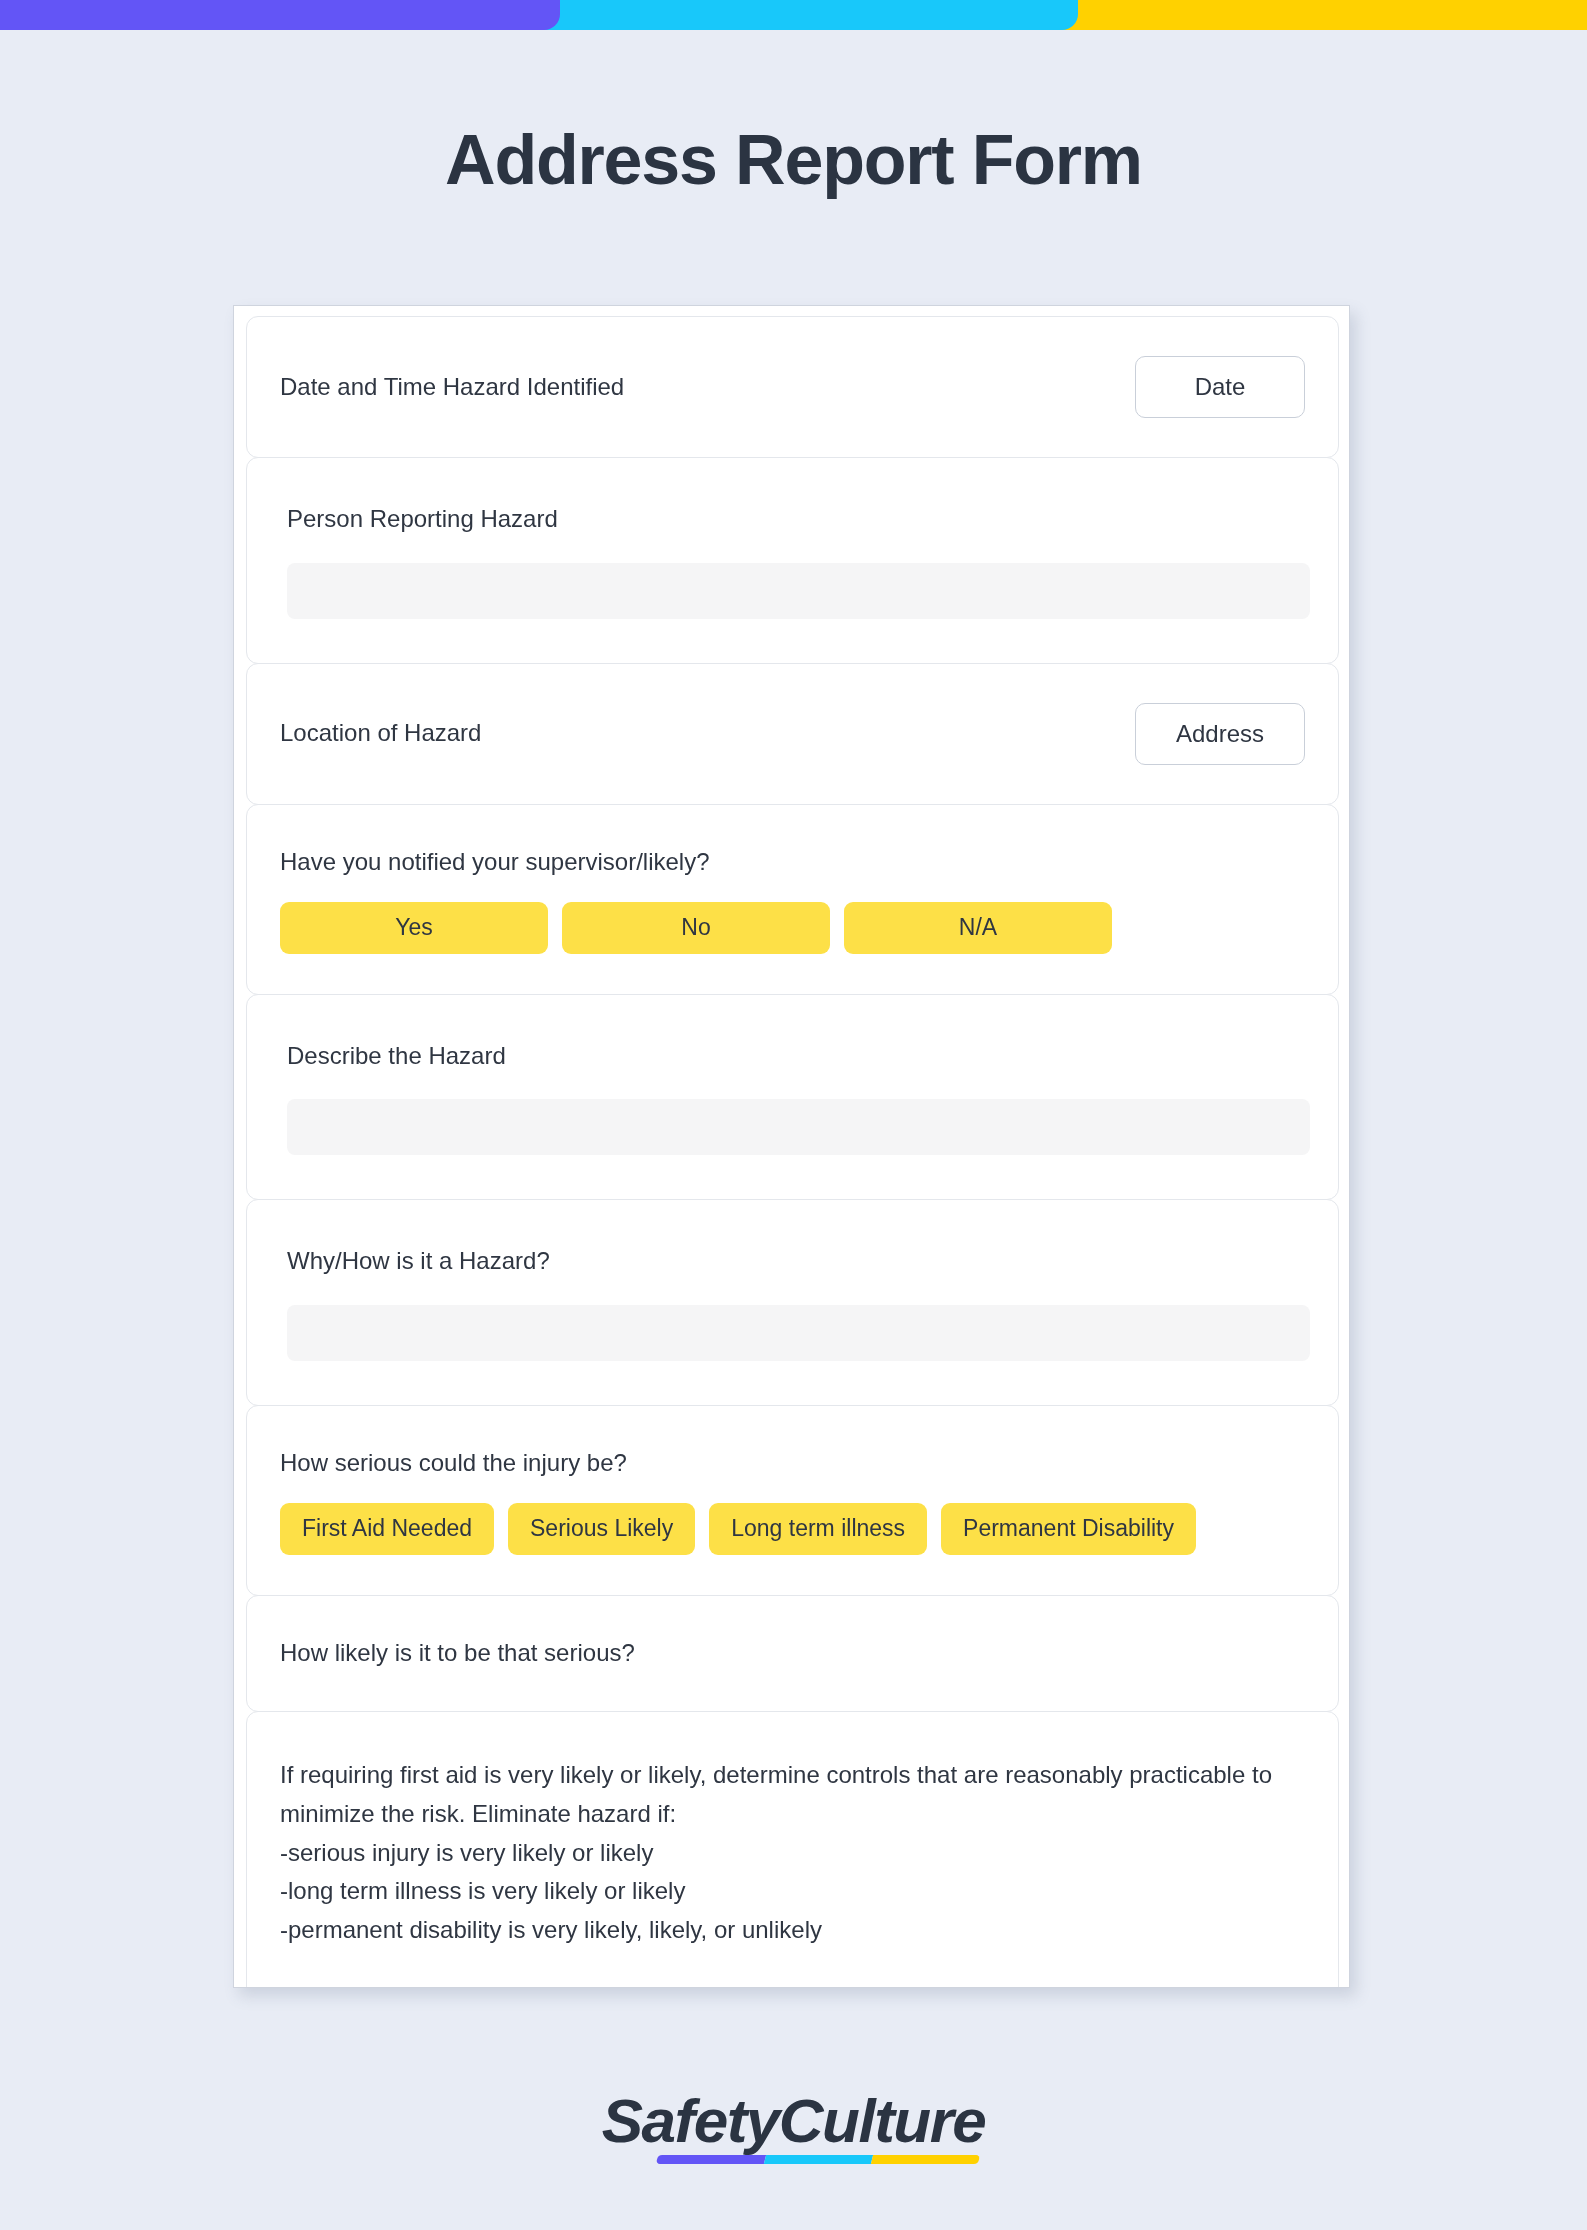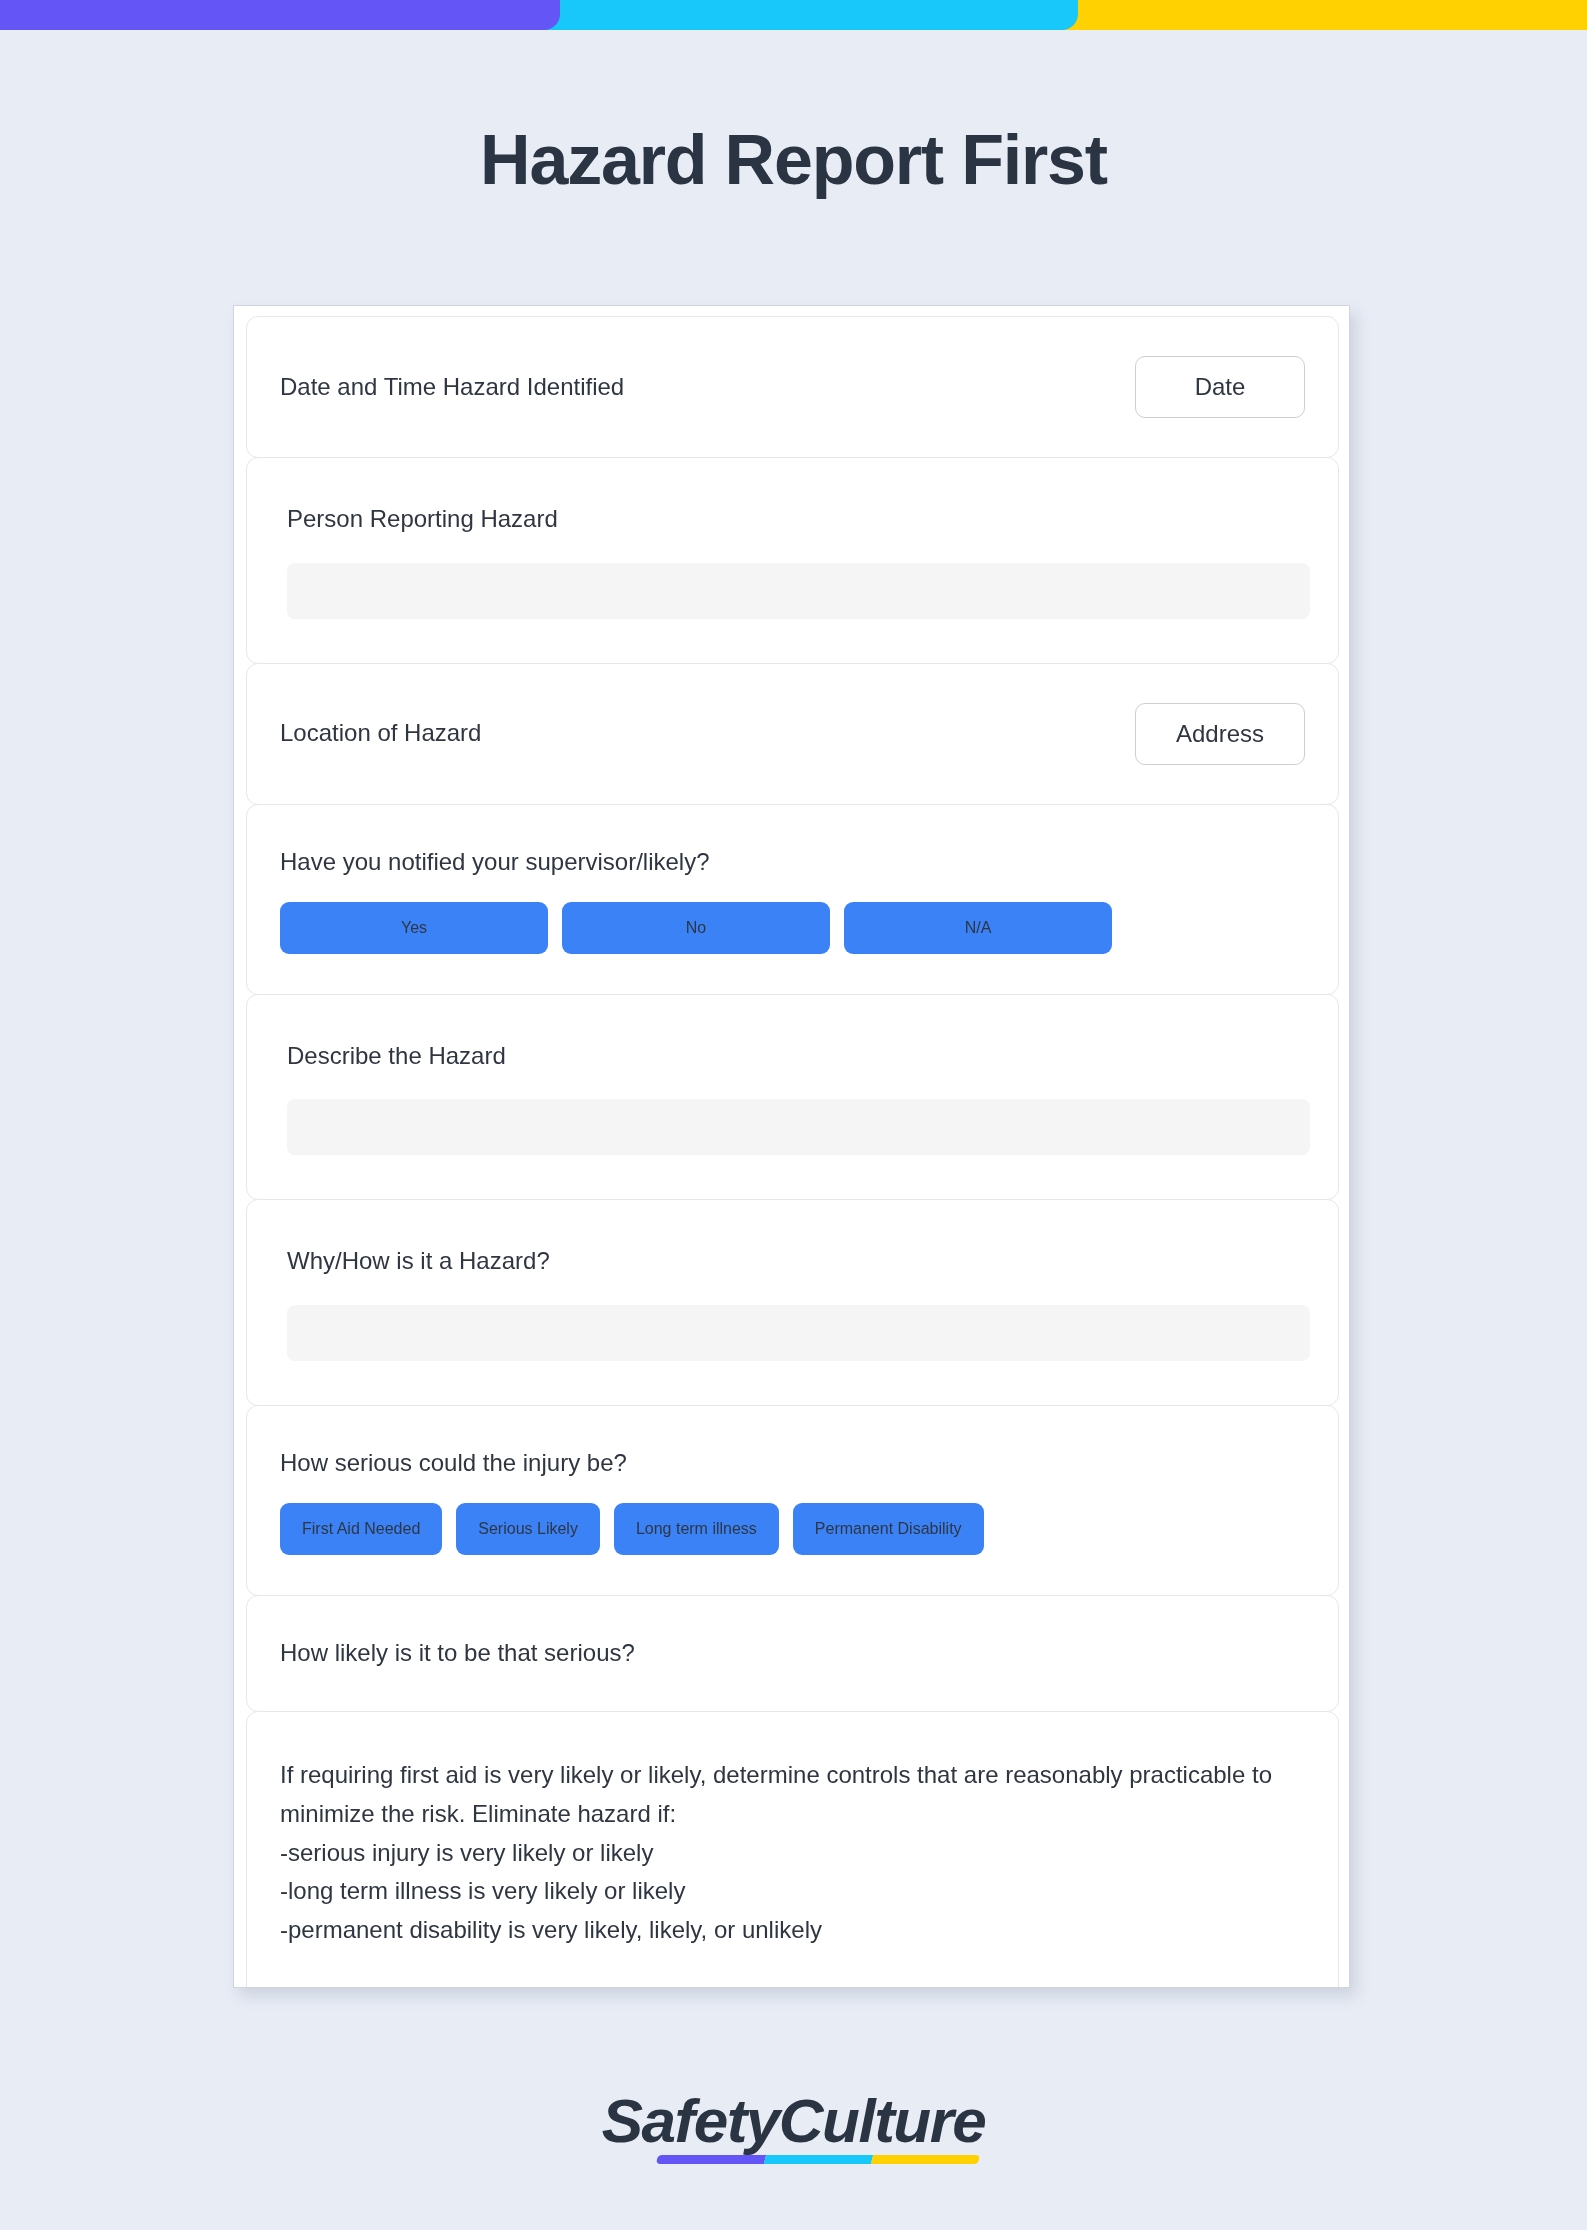--- a/index.html
+++ b/index.html
@@ -142,28 +142,28 @@
   }
 
   
   .chips {
     display: flex;
     gap: 14px;
     margin-top: 22px;
     flex-wrap: nowrap;
   }
   .chip {
-    background: #3b82f6;
+    background: #fde047;
     border: none;
     border-radius: 9px;
     height: 52px;
     display: flex;
     align-items: center;
     justify-content: center;
-    font-size: 16px;
+    font-size: 23px;
     color: #2f3642;
     font-family: "Liberation Sans", sans-serif;
     white-space: nowrap;
     cursor: pointer;
     padding: 0 26px;
   }
   .chips-3 .chip { width: 268px; padding: 0; }
   .chips-4 .chip { width: 200px; padding: 0; }
   .chips-wide .chip { padding: 0 22px; }
 
@@ -222,21 +222,21 @@
 <body>
 
 <div class="page">
 
   <div class="topbar">
     <div class="topbar-seg seg-purple"></div>
     <div class="topbar-seg seg-cyan"></div>
     <div class="topbar-seg seg-yellow"></div>
   </div>
 
-  <h1 class="title">Hazard Report First</h1>
+  <h1 class="title">Address Report Form</h1>
 
   <div class="form-frame">
     <div class="cards">
 
       <div class="card">
         <div class="card-row">
           <span class="label">Date and Time Hazard Identified</span>
           <button class="pill-btn">Date</button>
         </div>
       </div>

